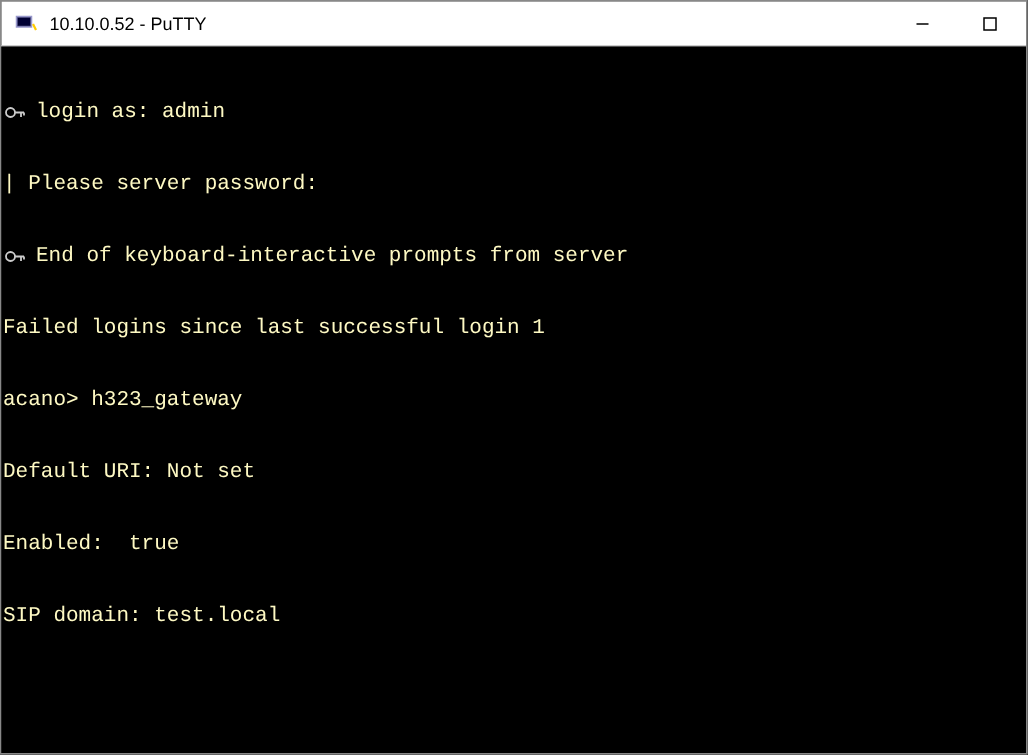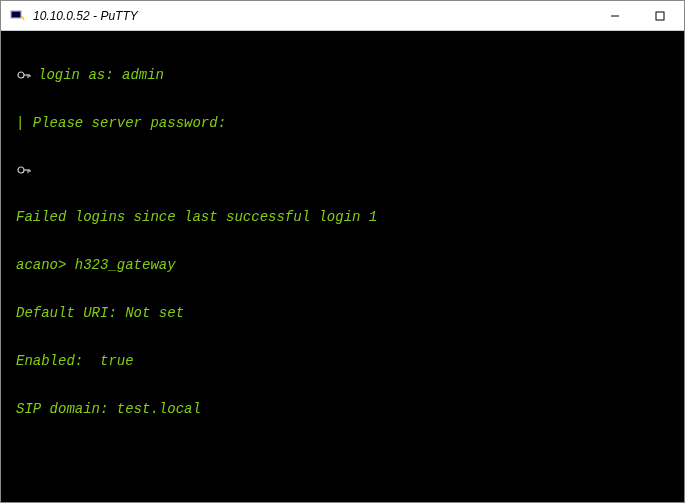--- a/index.html
+++ b/index.html
@@ -10,21 +10,20 @@
       height: 503px;
       overflow: hidden;
     }
     .window {
       width: 685px;
       height: 503px;
       background: #000;
       border: 1px solid #888;
       display: flex;
       flex-direction: column;
-      font-style: italic;
     }
     .titlebar {
       height: 30px;
       background: #fff;
       display: flex;
       align-items: center;
       padding: 0 2px 0 8px;
       border-bottom: 1px solid #ccc;
     }
     .titlebar .app-icon {
@@ -47,25 +46,25 @@
     .window-controls .ctrl {
       width: 45px;
       display: flex;
       align-items: center;
       justify-content: center;
       cursor: pointer;
     }
     .terminal {
       flex: 1;
       background: #000;
-      color: #84cc16;
+      color: #fef9c3;
       font-family: "Courier New", monospace;
       font-size: 14px;
       line-height: 16px;
-      padding: 4px 15px;
+      padding: 4px 1px;
       white-space: pre;
       overflow: hidden;
     }
     .term-line {
       display: flex;
       align-items: center;
     }
     .key-icon {
       display: inline-flex;
       width: 16px;
@@ -118,20 +117,21 @@
     <div class="prompt-row">| Please server password:</div>
     <div class="term-line">
       <span class="key-icon">
         <svg width="14" height="12" viewBox="0 0 14 12">
             <circle cx="4" cy="6" r="3" fill="none" stroke="#ccc" stroke-width="1.2"></circle>
             <line x1="7" y1="6" x2="13" y2="6" stroke="#ccc" stroke-width="1.2"></line>
             <line x1="11" y1="6" x2="11" y2="9" stroke="#ccc" stroke-width="1.2"></line>
             <line x1="13" y1="6" x2="13" y2="8" stroke="#ccc" stroke-width="1.2"></line>
           </svg>
       </span>
+      <span>End of keyboard-interactive prompts from server</span>
     </div>
     <div class="prompt-row">Failed logins since last successful login 1</div>
     <div class="prompt-row">acano&gt; h323_gateway</div>
     <div class="prompt-row">Default URI: Not set</div>
     <div class="prompt-row">Enabled:  true</div>
     <div class="prompt-row">SIP domain: test.local</div>
     
     
     
     

